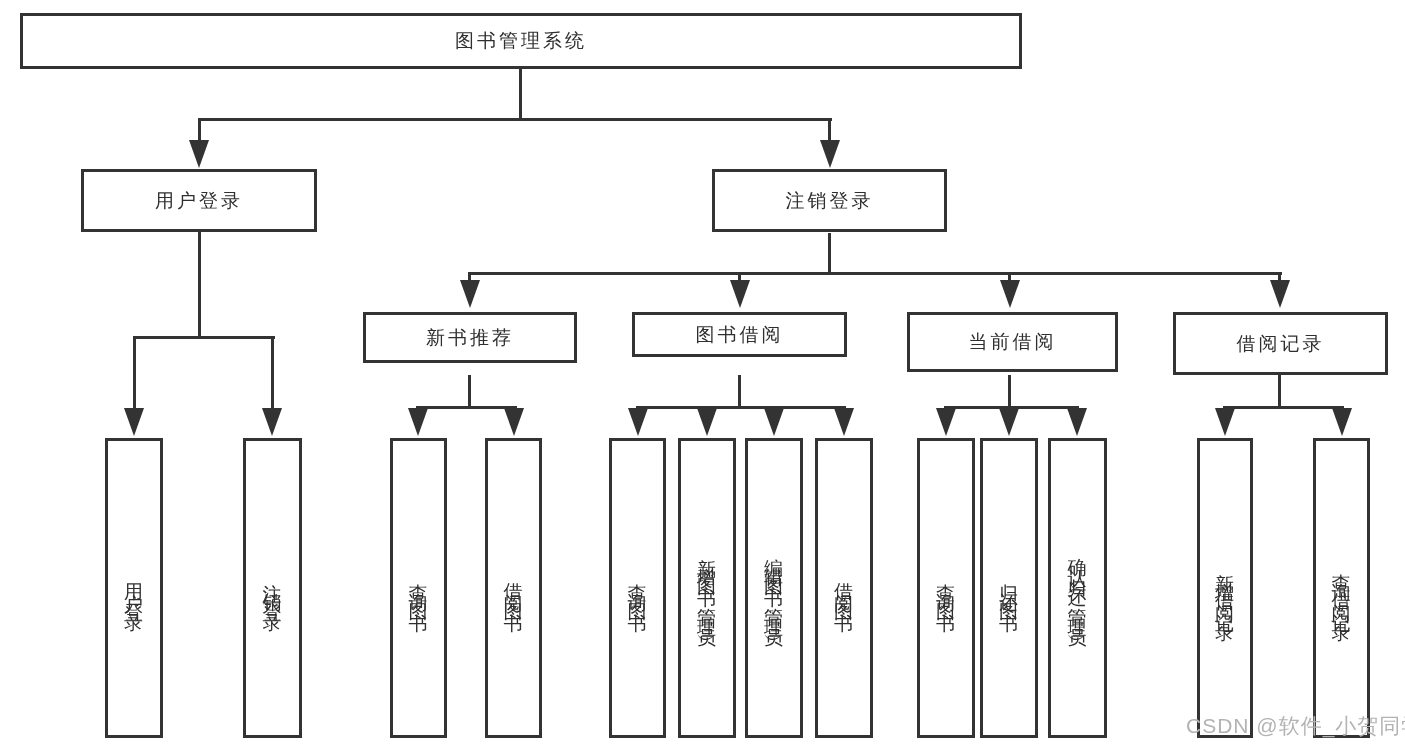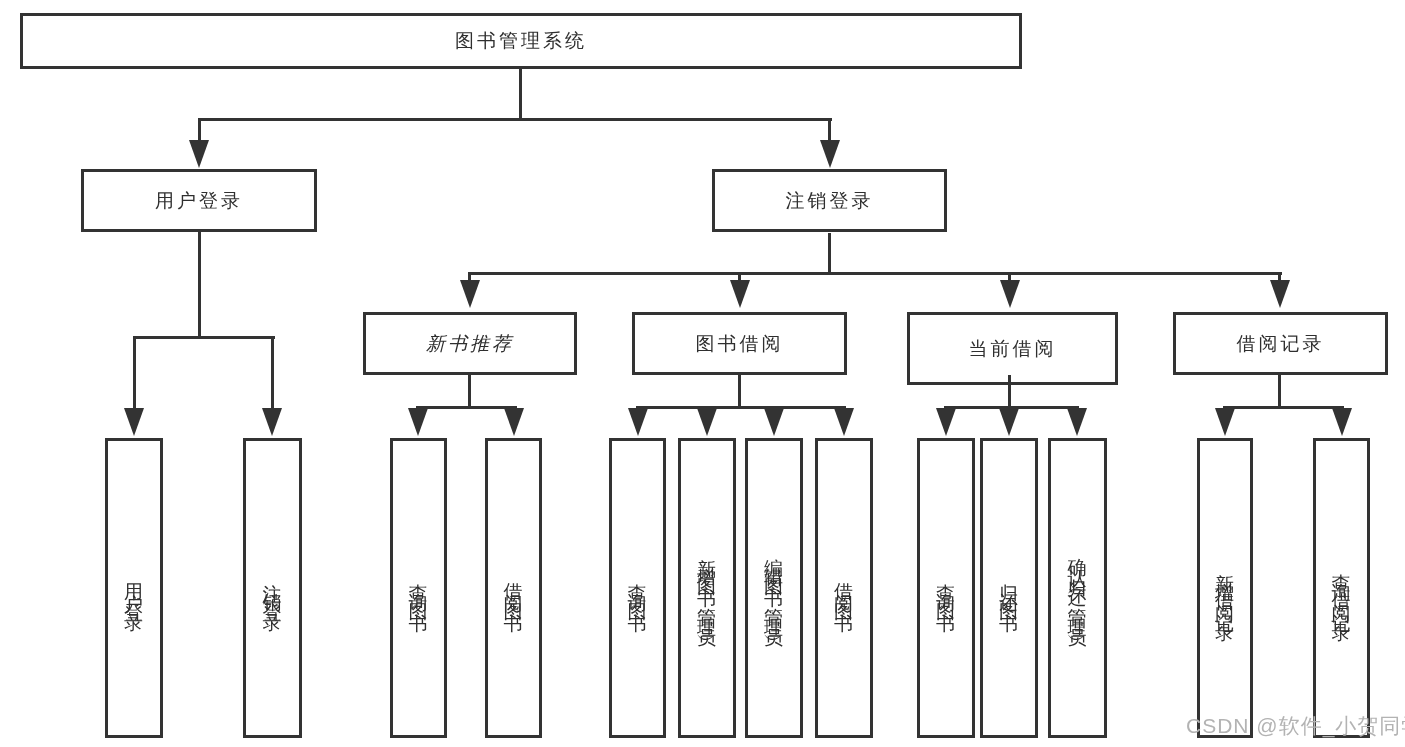--- a/index.html
+++ b/index.html
@@ -67,27 +67,27 @@
     <span class="hlabel">图书管理系统</span>
   </div>
 
   <div class="node" style="left:81px;top:169px;width:236px;height:63px;">
     <span class="hlabel">用户登录</span>
   </div>
   <div class="node" style="left:712px;top:169px;width:235px;height:63px;">
     <span class="hlabel">注销登录</span>
   </div>
 
-  <div class="node" style="left:363px;top:312px;width:214px;height:63px;font-style:italic;">
+  <div class="node" style="left:363px;top:312px;width:214px;height:51px;">
     <span class="hlabel">新书推荐</span>
   </div>
-  <div class="node" style="left:632px;top:312px;width:215px;height:63px;align-items:center;">
+  <div class="node" style="left:632px;top:312px;width:215px;height:45px;align-items:center;">
     <span class="hlabel">图书借阅</span>
   </div>
-  <div class="node" style="left:907px;top:312px;width:211px;height:73px;">
+  <div class="node" style="left:907px;top:312px;width:211px;height:60px;">
     <span class="hlabel">当前借阅</span>
   </div>
   <div class="node" style="left:1173px;top:312px;width:215px;height:63px;text-align:center;">
     <span class="hlabel">借阅记录</span>
   </div>
 
   <div class="node" style="left:105px;top:438px;width:58px;height:300px;">
     <span class="vlabel">用户登录</span>
   </div>
   <div class="node" style="left:243px;top:438px;width:59px;height:300px;">

